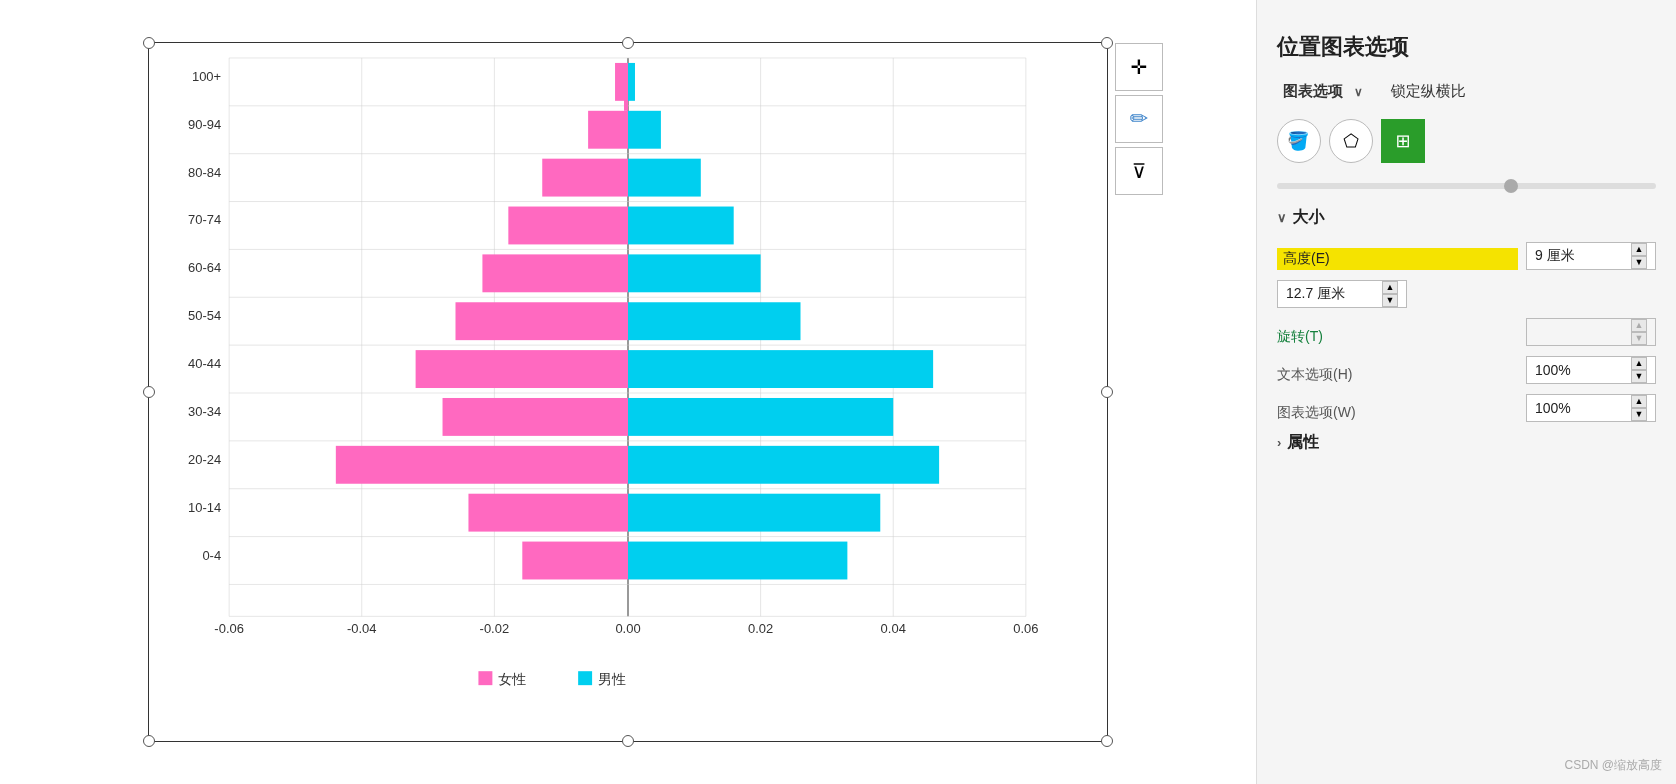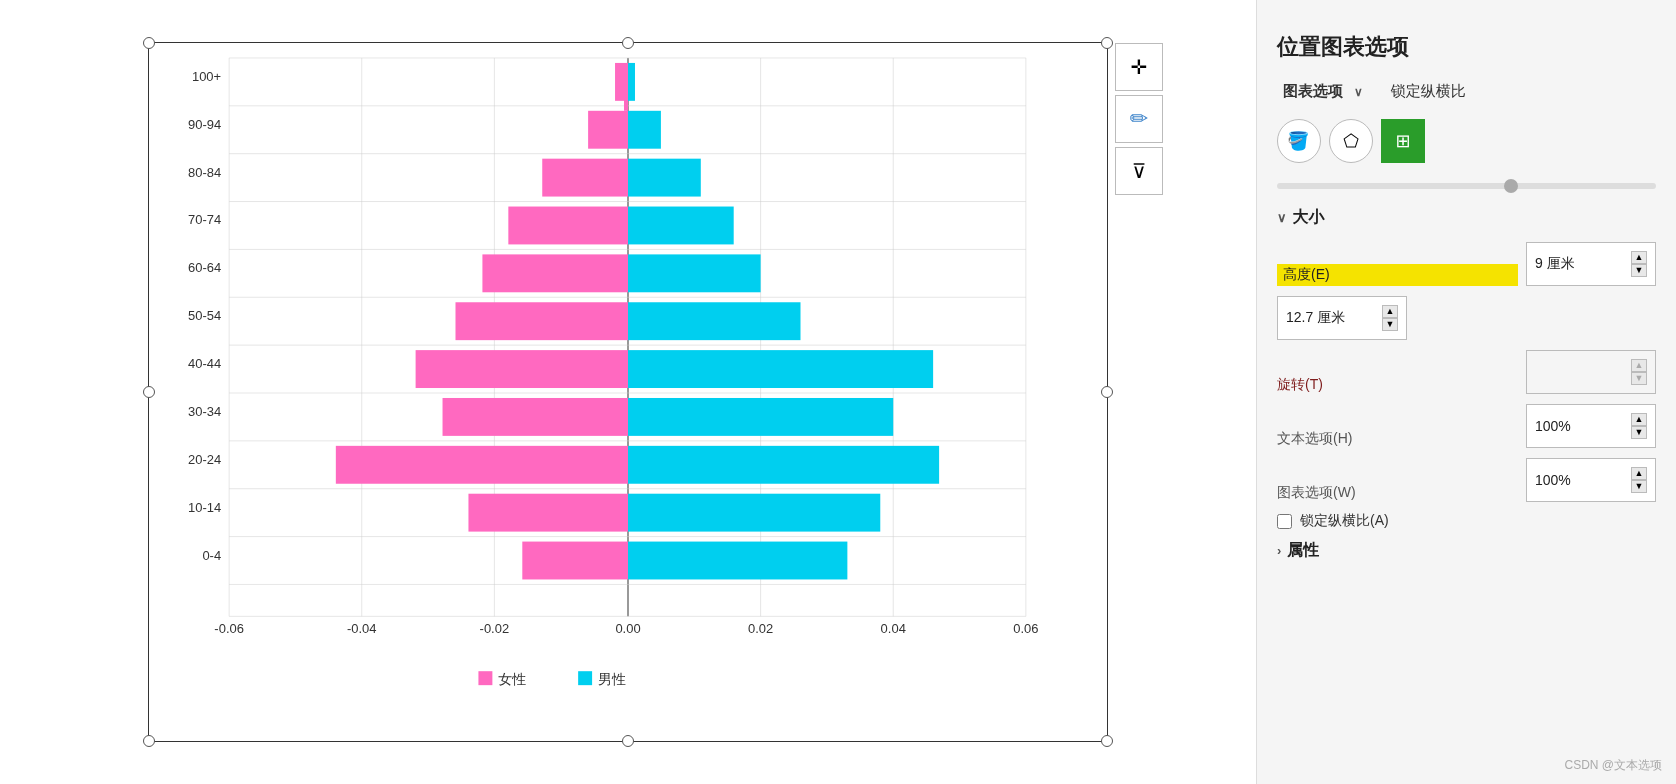--- a/index.html
+++ b/index.html
@@ -180,21 +180,21 @@
       background: #f5e300;
       padding: 2px 6px;
       color: #222;
       font-size: 14px;
     }
     .prop-value-box {
       display: flex;
       align-items: center;
       border: 1px solid #bbb;
       background: white;
-      height: 44px;
+      height: 28px;
       min-width: 130px;
       padding: 0 8px;
       font-size: 14px;
       position: relative;
     }
     .prop-value-text {
       flex: 1;
       font-size: 14px;
       color: #222;
     }
@@ -209,21 +209,21 @@
       background: #e8e8e8;
       border: 1px solid #bbb;
       cursor: pointer;
       display: flex;
       align-items: center;
       justify-content: center;
       font-size: 9px;
       line-height: 1;
     }
 
-    .prop-row-disabled .prop-label { color: #7f1d1d; }
+    .prop-row-disabled .prop-label { color: #15803d; }
     .prop-row-disabled .prop-value-box { color: #aaa; background: #f5f5f5; }
 
     .checkbox-row {
       display: flex;
       align-items: center;
       gap: 8px;
       margin-bottom: 10px;
     }
     .checkbox-row input[type="checkbox"] {
       width: 15px;
@@ -472,25 +472,21 @@
     <span class="prop-label">图表选项(W)</span>
     <div class="prop-value-box">
       <span class="prop-value-text">100%</span>
       <div class="spin-btns">
         <button class="spin-btn">▲</button>
         <button class="spin-btn">▼</button>
       </div>
     </div>
   </div>
 
-  <div class="checkbox-row">
-    <input type="checkbox" id="lock-ratio" style="">
-    <label class="checkbox-label" for="lock-ratio">锁定纵横比(A)</label>
-  </div>
 
 
   <div class="section-header-2">
     <span style="font-size:13px; color:#555;">›</span>
     <span style="font-weight:bold; font-size:16px;">属性</span>
   </div>
 
-  <div class="watermark">CSDN @文本选项</div>
+  <div class="watermark">CSDN @缩放高度</div>
 </div>
 
 </body></html>

